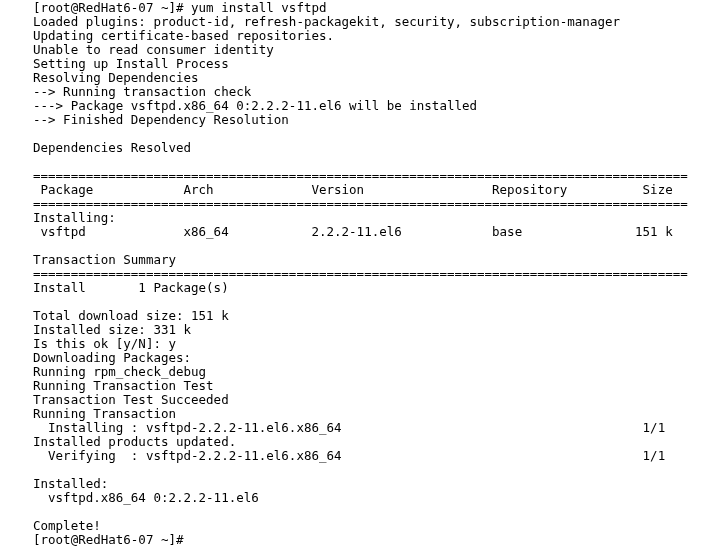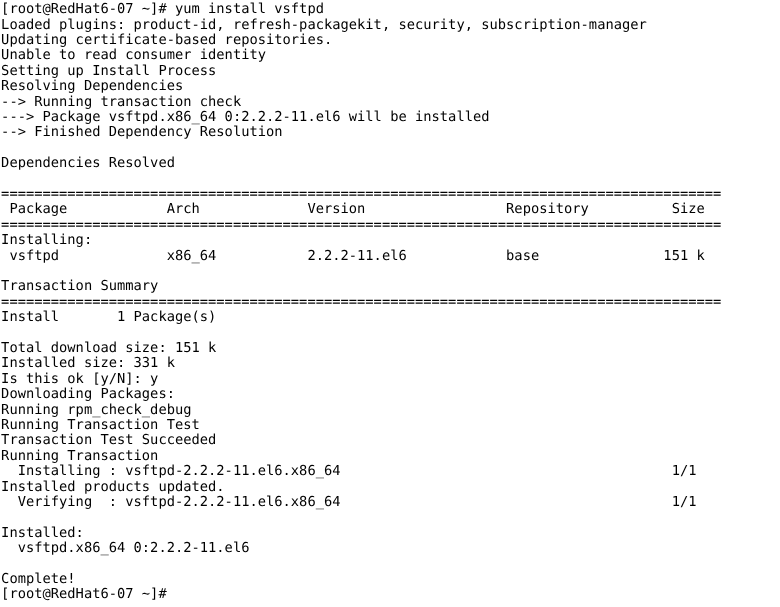--- a/index.html
+++ b/index.html
@@ -27,20 +27,21 @@
     overflow: hidden;
     white-space: pre;
   }
   .line {
     display: block;
     height: 14px;
     line-height: 14px;
     white-space: pre;
     font-family: "DejaVu Sans Mono", "Liberation Mono", monospace;
     font-size: 12.5px;
+    padding-left: 32px;
   }
   .line.blank {
     height: 14px;
   }
 </style>
 </head>
 <body>
 
 <div id="terminal"><div class="line">[root@RedHat6-07 ~]# yum install vsftpd</div><div class="line">Loaded plugins: product-id, refresh-packagekit, security, subscription-manager</div><div class="line">Updating certificate-based repositories.</div><div class="line">Unable to read consumer identity</div><div class="line">Setting up Install Process</div><div class="line">Resolving Dependencies</div><div class="line">--&gt; Running transaction check</div><div class="line">---&gt; Package vsftpd.x86_64 0:2.2.2-11.el6 will be installed</div><div class="line">--&gt; Finished Dependency Resolution</div><div class="line blank"></div><div class="line">Dependencies Resolved</div><div class="line blank"></div><div class="line">=======================================================================================</div><div class="line"> Package            Arch             Version                 Repository          Size</div><div class="line">=======================================================================================</div><div class="line">Installing:</div><div class="line"> vsftpd             x86_64           2.2.2-11.el6            base               151 k</div><div class="line blank"></div><div class="line">Transaction Summary</div><div class="line">=======================================================================================</div><div class="line">Install       1 Package(s)</div><div class="line blank"></div><div class="line">Total download size: 151 k</div><div class="line">Installed size: 331 k</div><div class="line">Is this ok [y/N]: y</div><div class="line">Downloading Packages:</div><div class="line">Running rpm_check_debug</div><div class="line">Running Transaction Test</div><div class="line">Transaction Test Succeeded</div><div class="line">Running Transaction</div><div class="line">  Installing : vsftpd-2.2.2-11.el6.x86_64                                        1/1 </div><div class="line">Installed products updated.</div><div class="line">  Verifying  : vsftpd-2.2.2-11.el6.x86_64                                        1/1 </div><div class="line blank"></div><div class="line">Installed:</div><div class="line">  vsftpd.x86_64 0:2.2.2-11.el6</div><div class="line blank"></div><div class="line">Complete!</div><div class="line">[root@RedHat6-07 ~]#</div></div>
 

